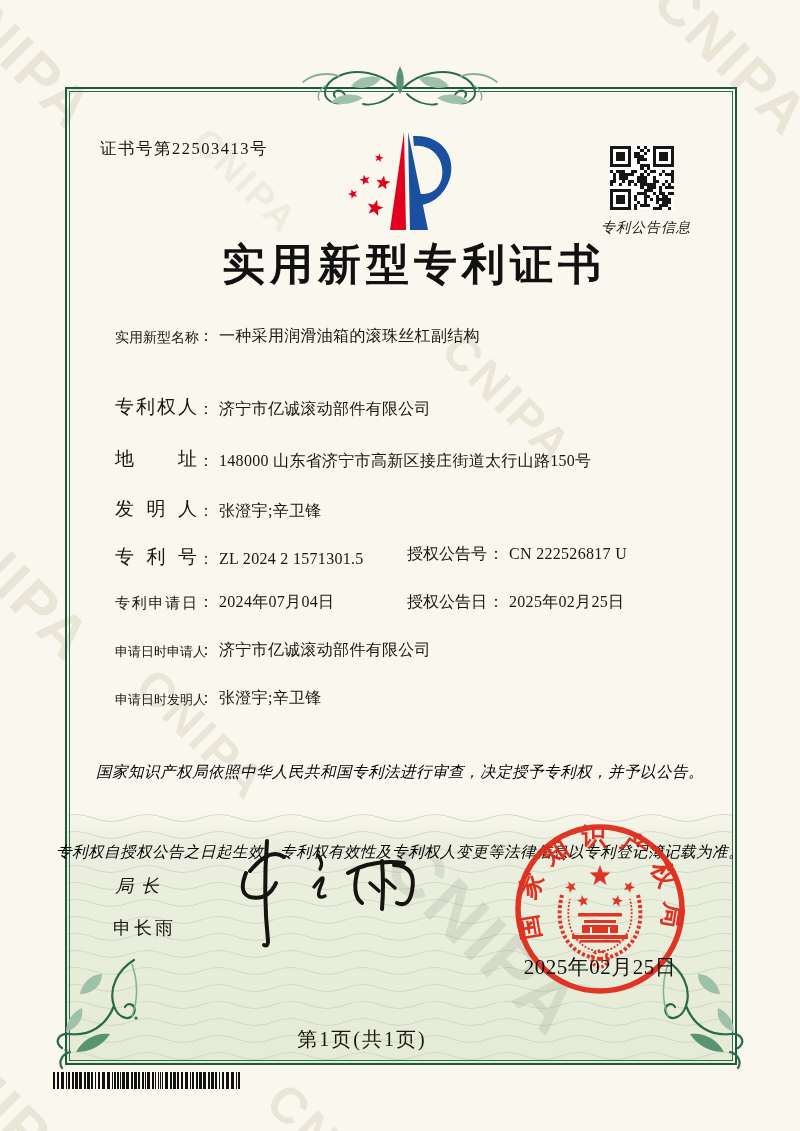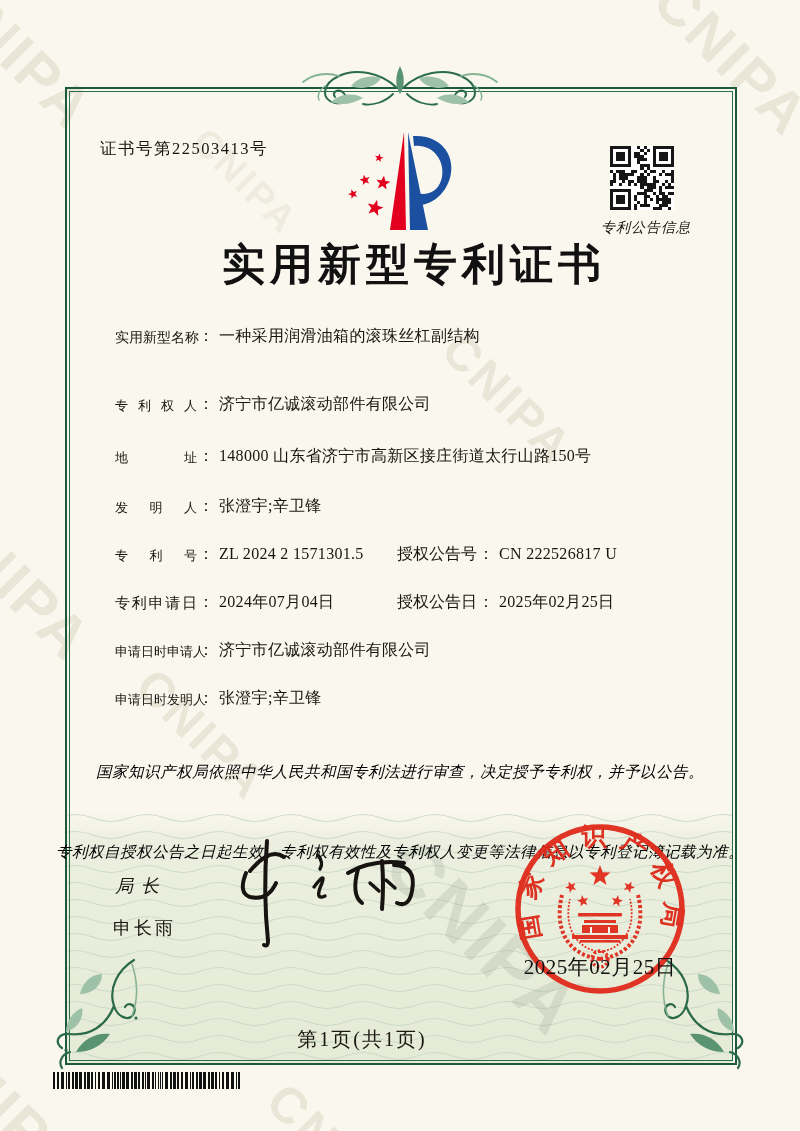--- a/index.html
+++ b/index.html
@@ -38,26 +38,26 @@
   .qr{left:610px;top:146px;z-index:3;}
   .qr-label{left:586px;top:219px;width:120px;text-align:center;font-size:14px;
     font-style:italic;letter-spacing:1px;z-index:3;}
   .title{
     left:0;top:236px;width:800px;text-align:center;z-index:3;
     font-size:43px;font-weight:bold;letter-spacing:5px;color:#111;padding-left:14px;
   }
   
   .row{position:absolute;left:115px;width:590px;font-size:16px;z-index:3;white-space:nowrap;}
   .lbl{display:inline-block;width:82px;text-align:justify;text-align-last:justify;
-    vertical-align:bottom;font-size:13px;}
+    vertical-align:bottom;font-size:19px;}
   .lbl.six{font-size:14px;}
   .lbl.seven{font-size:13px;}
   .colon{margin:0 5px 0 1px;}
   .val{font-size:16px;letter-spacing:.3px;}
-  .col2{position:absolute;left:282px;top:0;}
+  .col2{position:absolute;left:292px;top:0;}
   .r1{top:326px;} .r2{top:394px;} .r3{top:446px;} .r4{top:496px;}
   .r5{top:544px;} .r6{top:592px;} .r7{top:640px;} .r8{top:688px;}
   
   .decl{left:50px;width:700px;text-align:center;z-index:3;
     font-size:15.5px;font-style:italic;letter-spacing:.5px;color:#000000;}
   .decl.l1{top:762px;}
   .decl.l2{top:794px;margin-top:48px;}
   
   .sig-title{left:115px;top:874px;font-size:18px;letter-spacing:8px;z-index:4;font-style:italic;}
   .sig-name{left:113px;top:916px;font-size:18px;letter-spacing:3px;z-index:4;}

